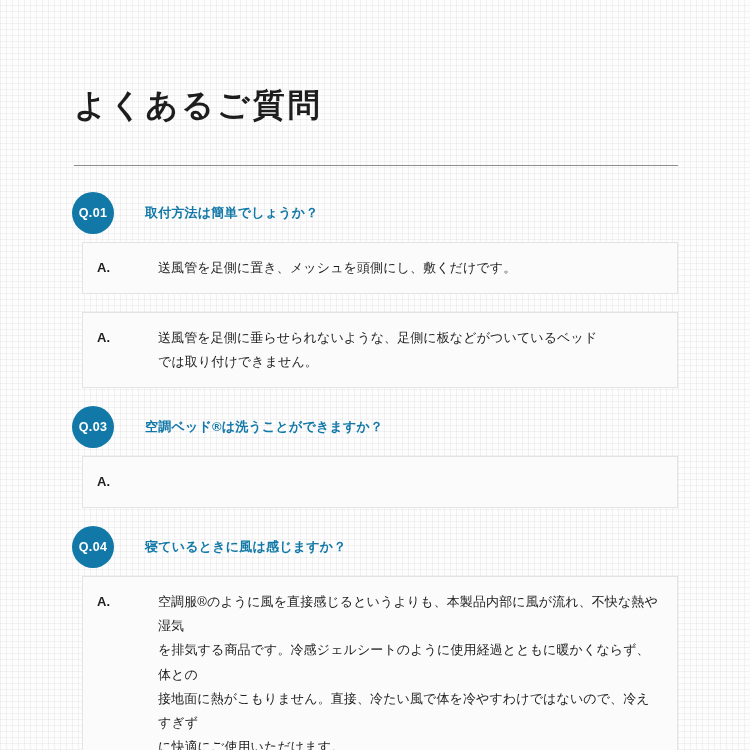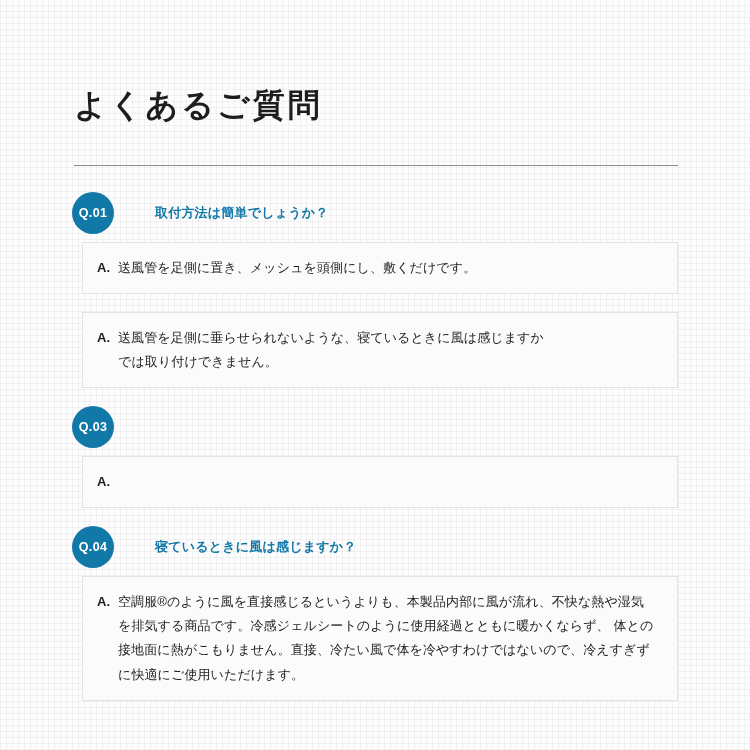--- a/index.html
+++ b/index.html
@@ -59,21 +59,20 @@
     margin-top: 26px;
   }
 
   .faq-item {
     margin-bottom: 18px;
   }
 
   .q-row {
     display: flex;
     align-items: center;
-    gap: 10px;
   }
 
   .q-badge {
     flex: 0 0 auto;
     width: 42px;
     height: 42px;
     border-radius: 50%;
     background: #1178a8;
     color: #ffffff;
     font-size: 12.5px;
@@ -114,20 +113,21 @@
     line-height: 1.85;
     padding-top: 0px;
   }
 
   .a-text {
     font-size: 13px;
     color: #1d1d1d;
     line-height: 1.85;
     letter-spacing: 0.1px;
     white-space: pre-line;
+    margin-left: 40px;
   }
 </style>
 </head>
 <body>
 
 <div class="page">
   <div class="inner">
 
     <div class="title-block">
       <h1 class="page-title">よくあるご質問</h1>
@@ -143,28 +143,29 @@
         </div>
         <div class="a-box">
           <div class="a-mark">A.</div>
           <div class="a-text">送風管を足側に置き、メッシュを頭側にし、敷くだけです。</div>
         </div>
       </div>
 
       <div class="faq-item">
         <div class="a-box">
           <div class="a-mark">A.</div>
-          <div class="a-text">送風管を足側に垂らせられないような、寝ているときに風は感じますか
+          <div class="a-text">送風管を足側に垂らせられないような、足側に板などがついているベッド
 では取り付けできません。</div>
         </div>
       </div>
 
       <div class="faq-item">
         <div class="q-row">
           <div class="q-badge">Q.03</div>
+          <div class="q-text">空調ベッド®は洗うことができますか？</div>
         </div>
         <div class="a-box">
           <div class="a-mark">A.</div>
         </div>
       </div>
 
       <div class="faq-item">
         <div class="q-row">
           <div class="q-badge">Q.04</div>
           <div class="q-text">寝ているときに風は感じますか？</div>

